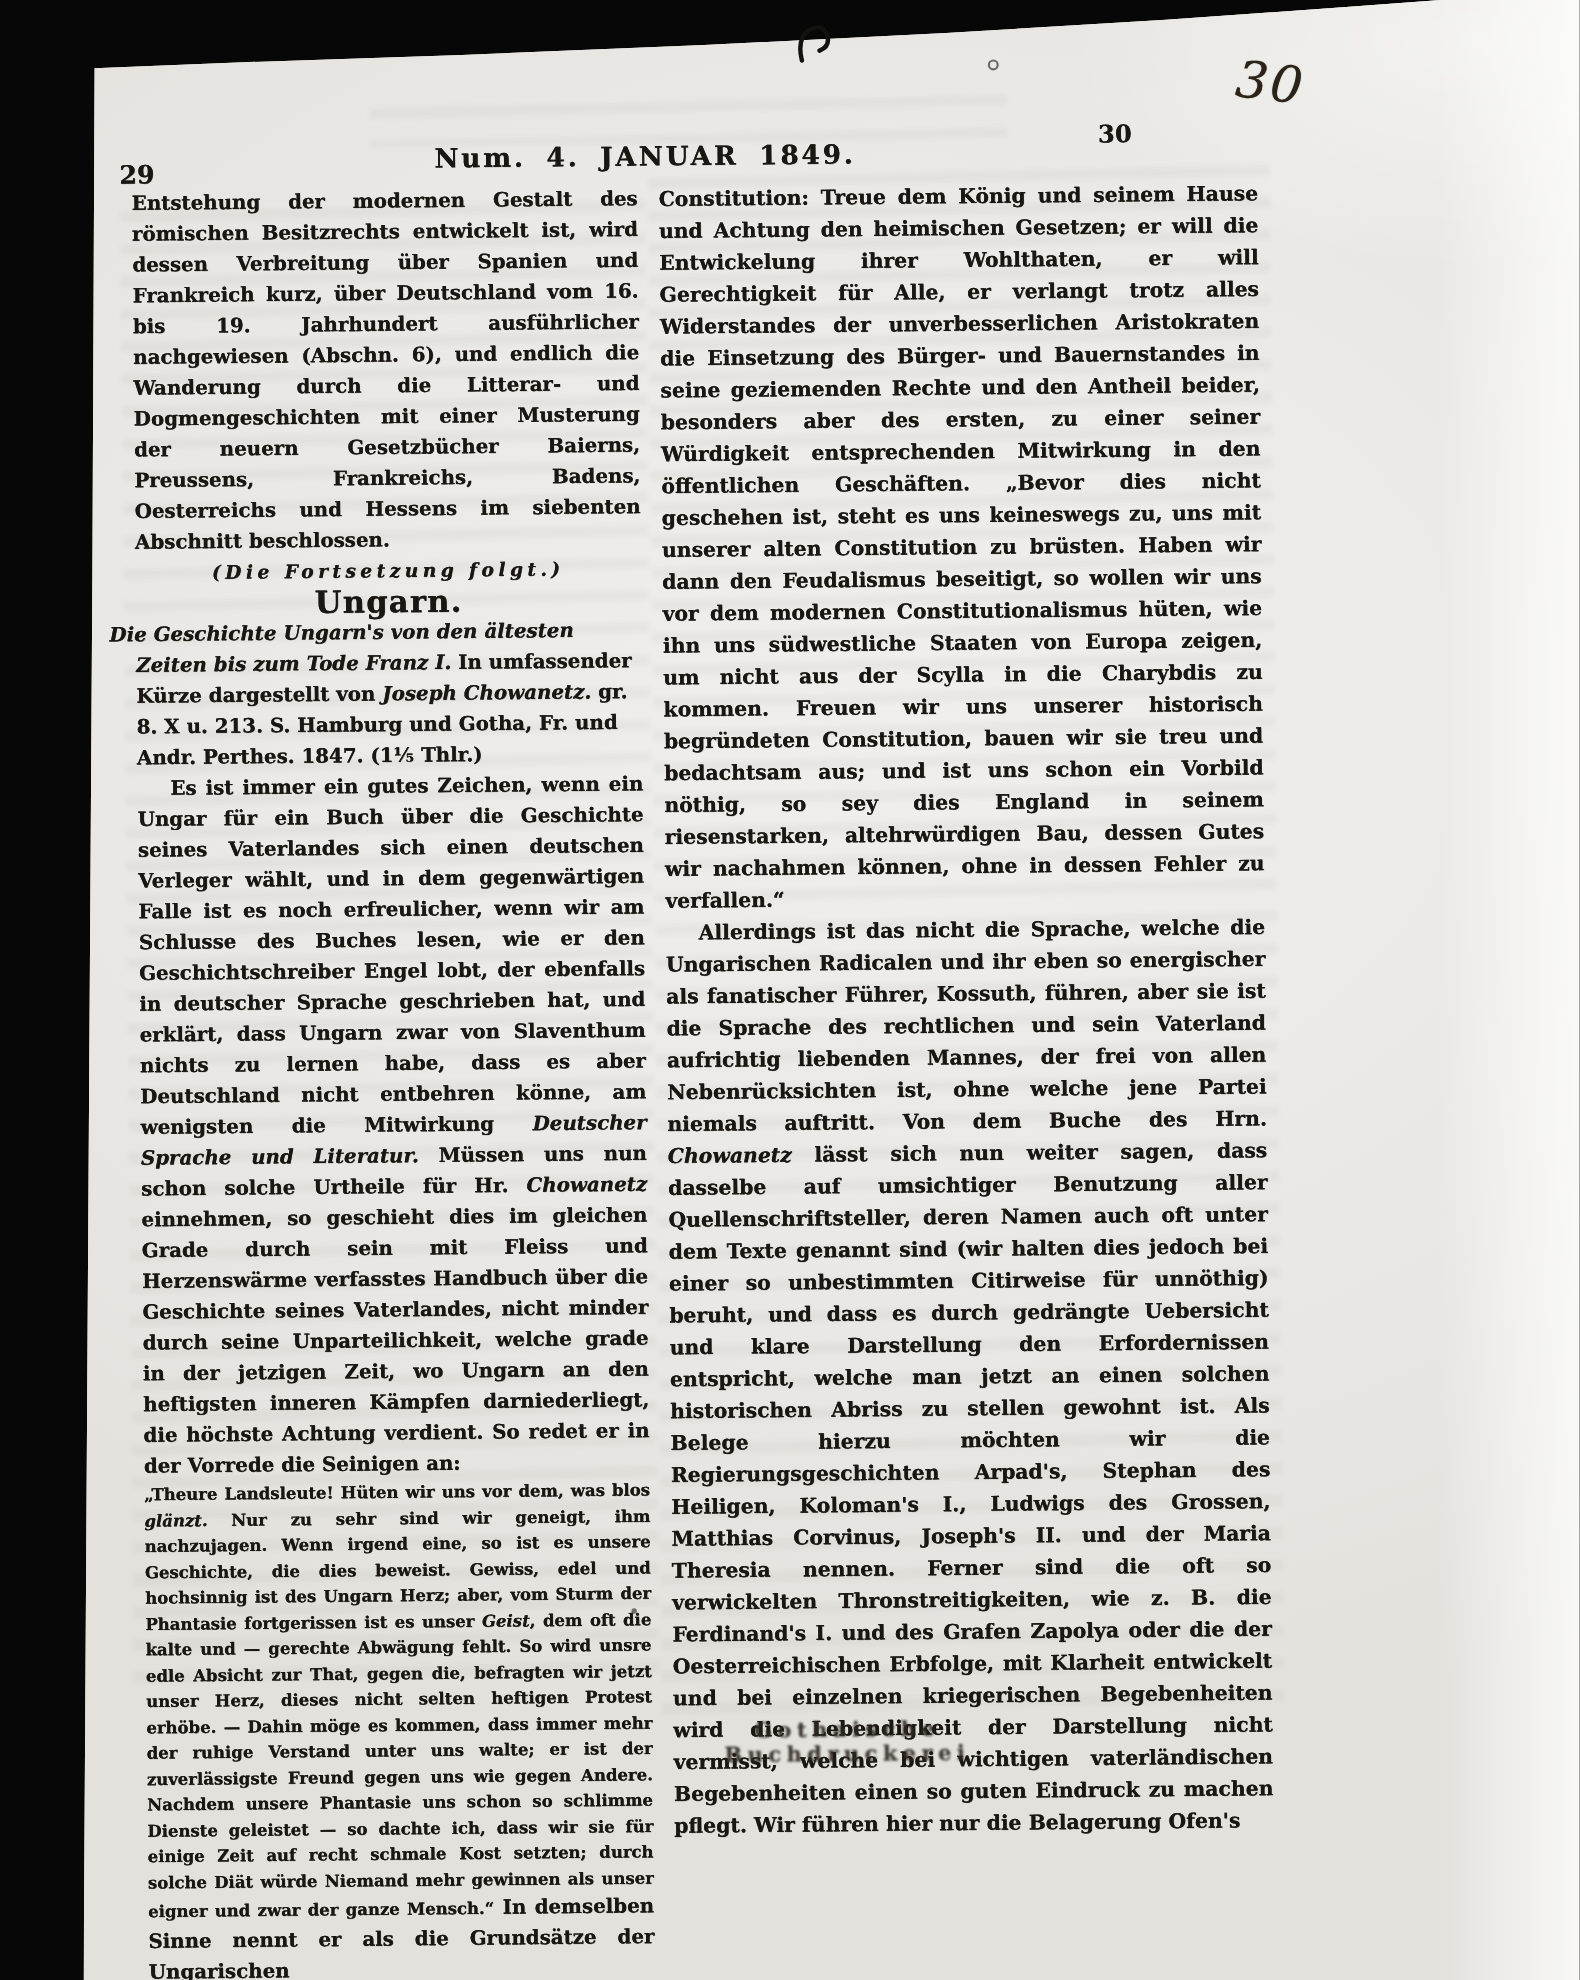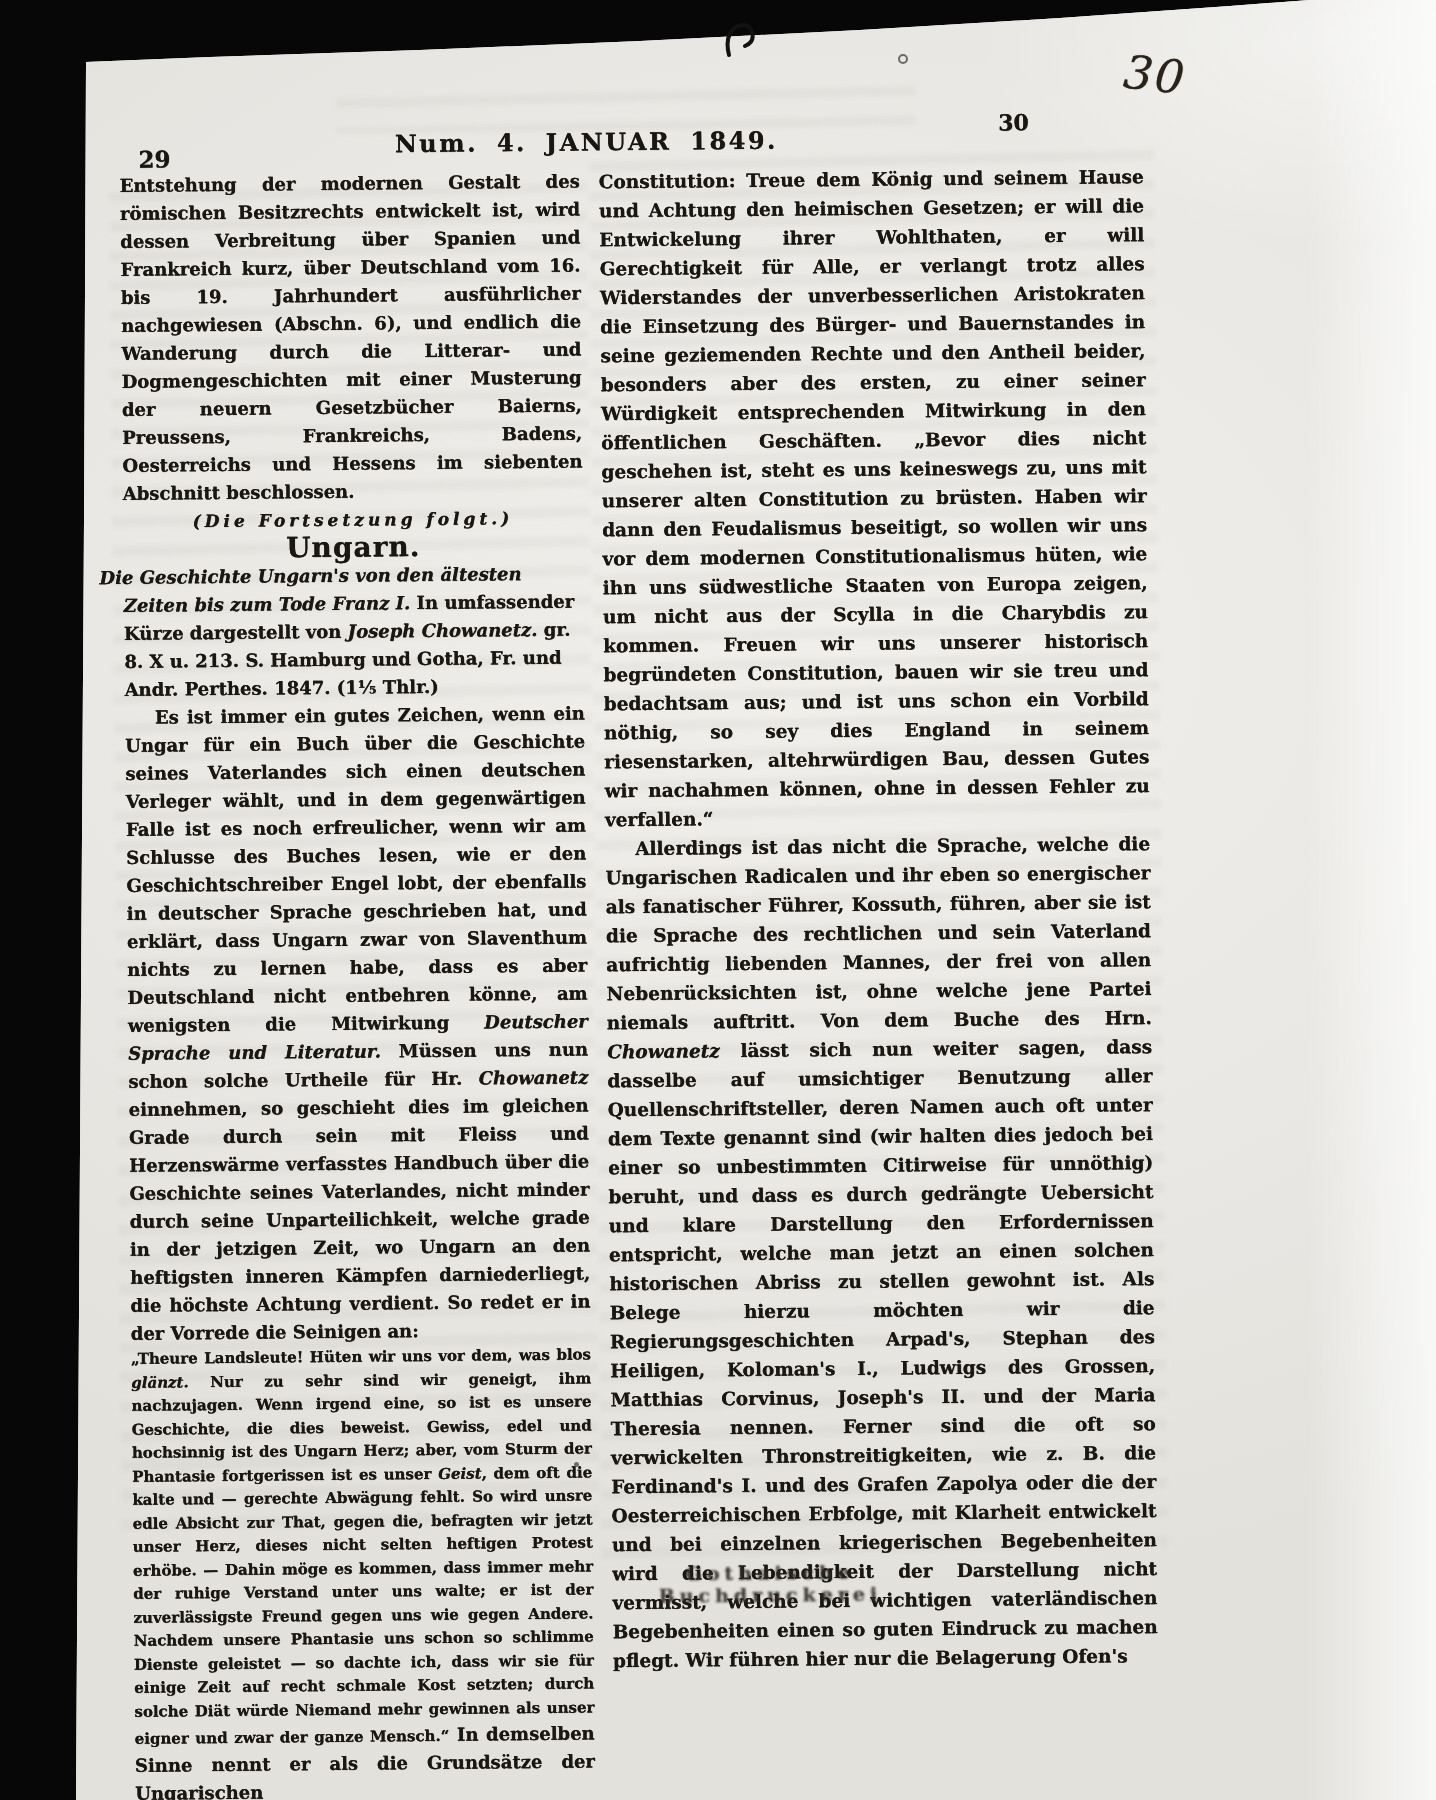--- a/index.html
+++ b/index.html
@@ -24,21 +24,21 @@
 
   
   .content{
     position:absolute;left:85px;top:0;width:1300px;height:1800px;
     transform:rotate(-0.55deg);transform-origin:50% 0;
     color:#1a1611;
   }
   .ink{ text-shadow:0 0 0.5px rgba(26,22,17,0.85), 0.4px 0.4px 0 rgba(26,22,17,0.3); }
 
   .folio{position:absolute;font-weight:bold;font-size:23px;}
-  .folio-left{left:52px;top:140px;}
+  .folio-left{left:22px;top:140px;}
   .folio-right{left:912px;top:112px;font-size:22px;}
 
   .page-header{
     position:absolute;left:40px;top:126px;width:920px;text-align:center;
     font-weight:bold;font-size:24px;letter-spacing:2.5px;word-spacing:8px;
   }
 
   .handwritten{
     position:absolute;left:1038px;top:52px;
     font-style:italic;font-size:46px;font-weight:500;color:#2a2319;

